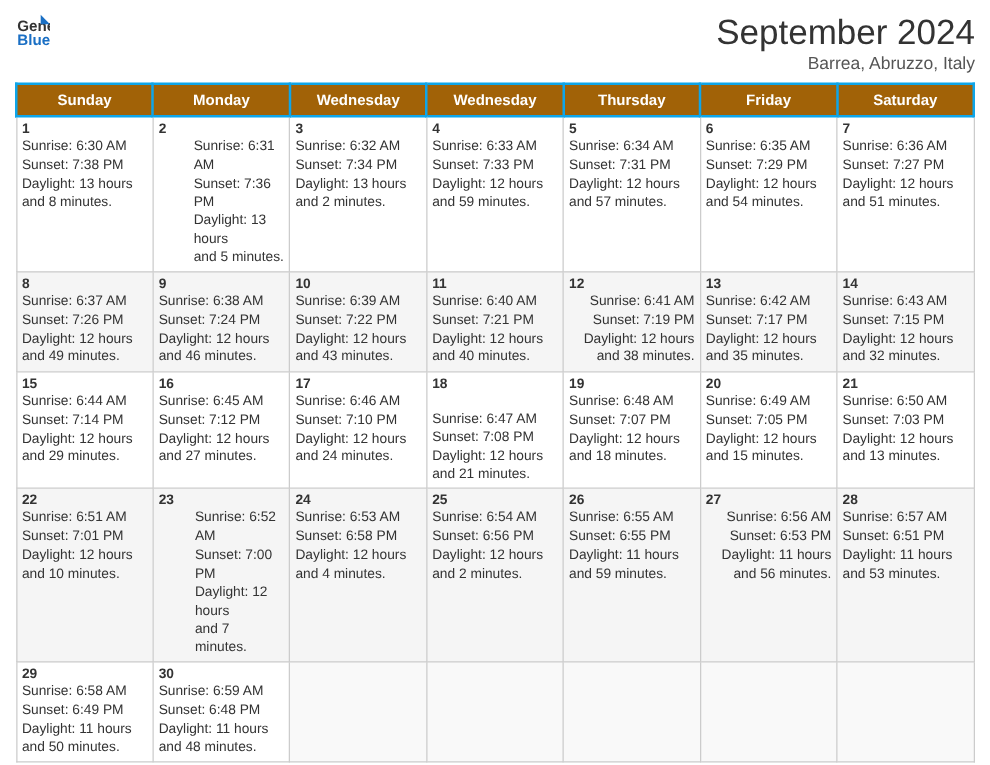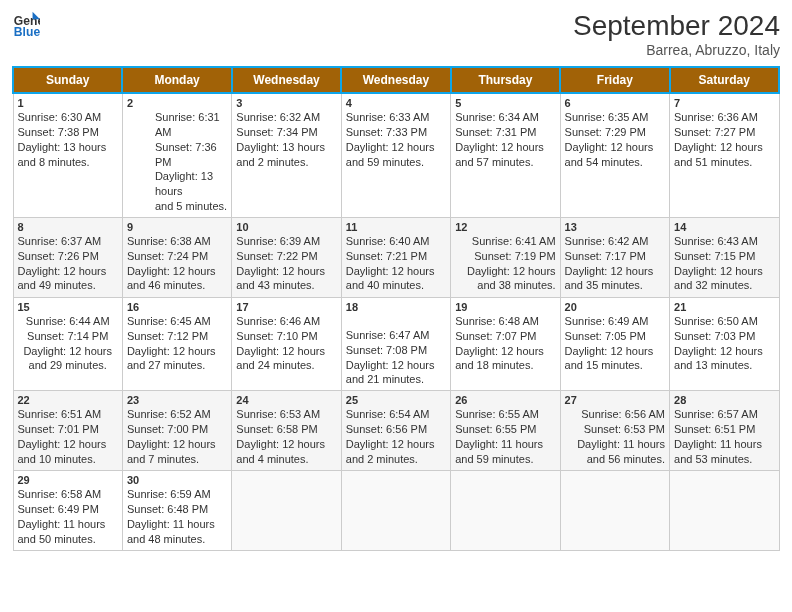--- a/index.html
+++ b/index.html
@@ -214,21 +214,21 @@
             <span class="day-num">14</span>
             <div class="day-info" style="white-space: pre-line;">Sunrise: 6:43 AM
 Sunset: 7:15 PM
 Daylight: 12 hours
 and 32 minutes.</div>
           </td>
         </tr>
         <tr>
           <td>
             <span class="day-num">15</span>
-            <div class="day-info" style="white-space: pre-line; text-align: center;">Sunrise: 6:44 AM
+            <div class="day-info" style="white-space: pre-line;">Sunrise: 6:44 AM
 Sunset: 7:14 PM
 Daylight: 12 hours
 and 29 minutes.</div>
           </td>
           <td>
             <span class="day-num">16</span>
             <div class="day-info" style="white-space: pre-line;">Sunrise: 6:45 AM
 Sunset: 7:12 PM
 Daylight: 12 hours
 and 27 minutes.</div>
@@ -272,21 +272,21 @@
         <tr>
           <td>
             <span class="day-num">22</span>
             <div class="day-info" style="white-space: pre-line;">Sunrise: 6:51 AM
 Sunset: 7:01 PM
 Daylight: 12 hours
 and 10 minutes.</div>
           </td>
           <td>
             <span class="day-num">23</span>
-            <div class="day-info" style="white-space: pre-line;">Sunrise: 6:52 AM
+            <div class="day-info" style="white-space: pre-line; margin-left: 29px;">Sunrise: 6:52 AM
 Sunset: 7:00 PM
 Daylight: 12 hours
 and 7 minutes.</div>
           </td>
           <td>
             <span class="day-num">24</span>
             <div class="day-info" style="white-space: pre-line;">Sunrise: 6:53 AM
 Sunset: 6:58 PM
 Daylight: 12 hours
 and 4 minutes.</div>

